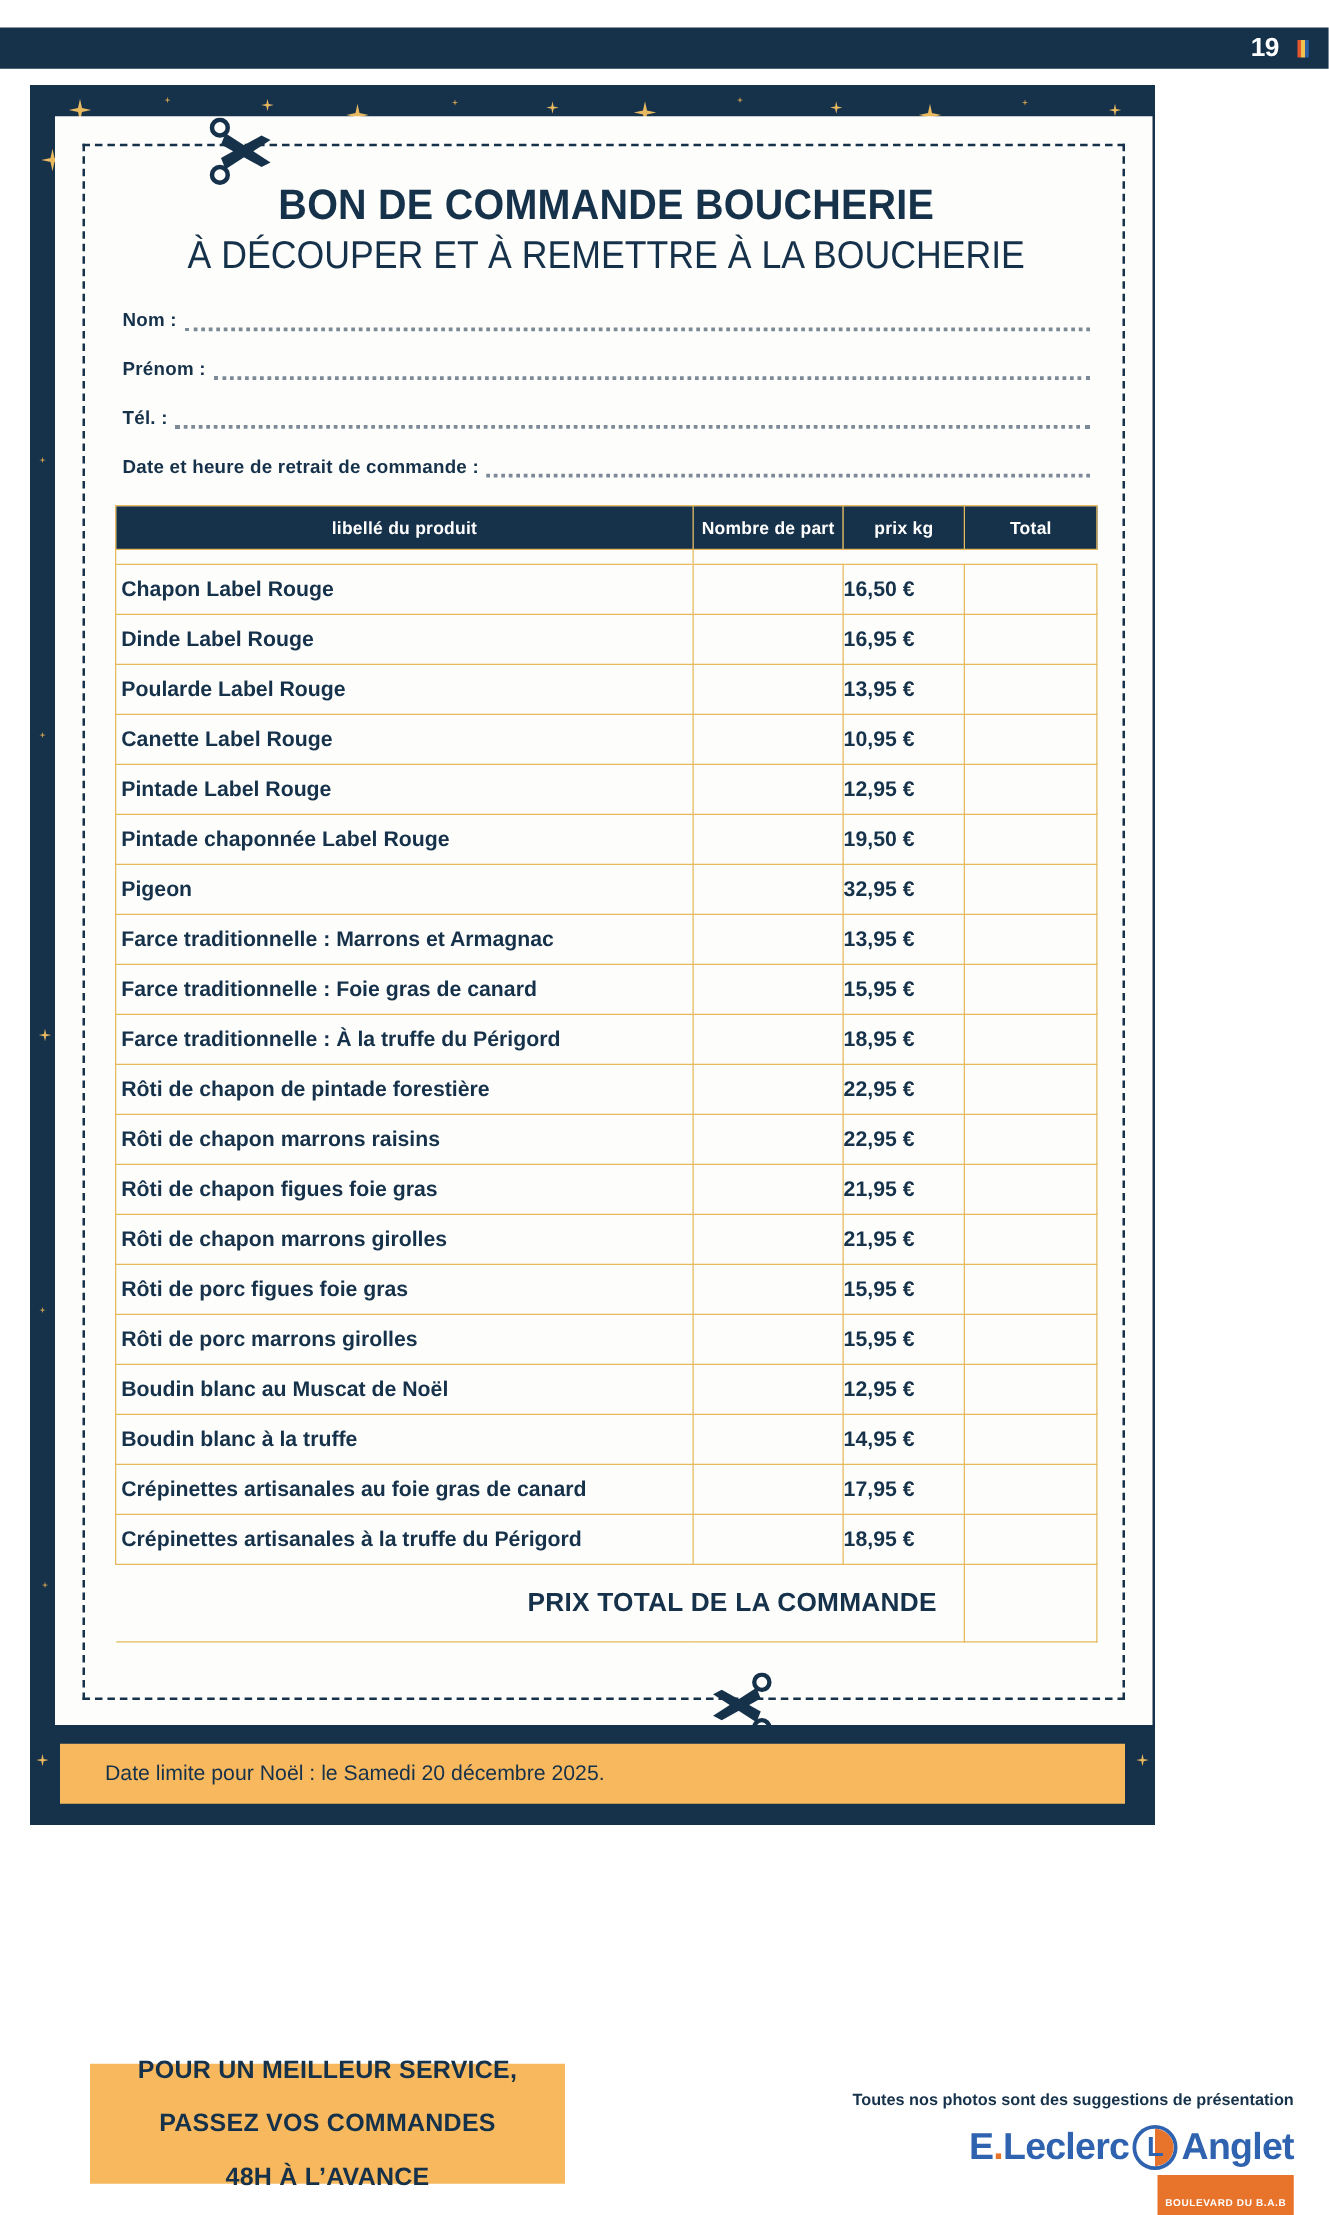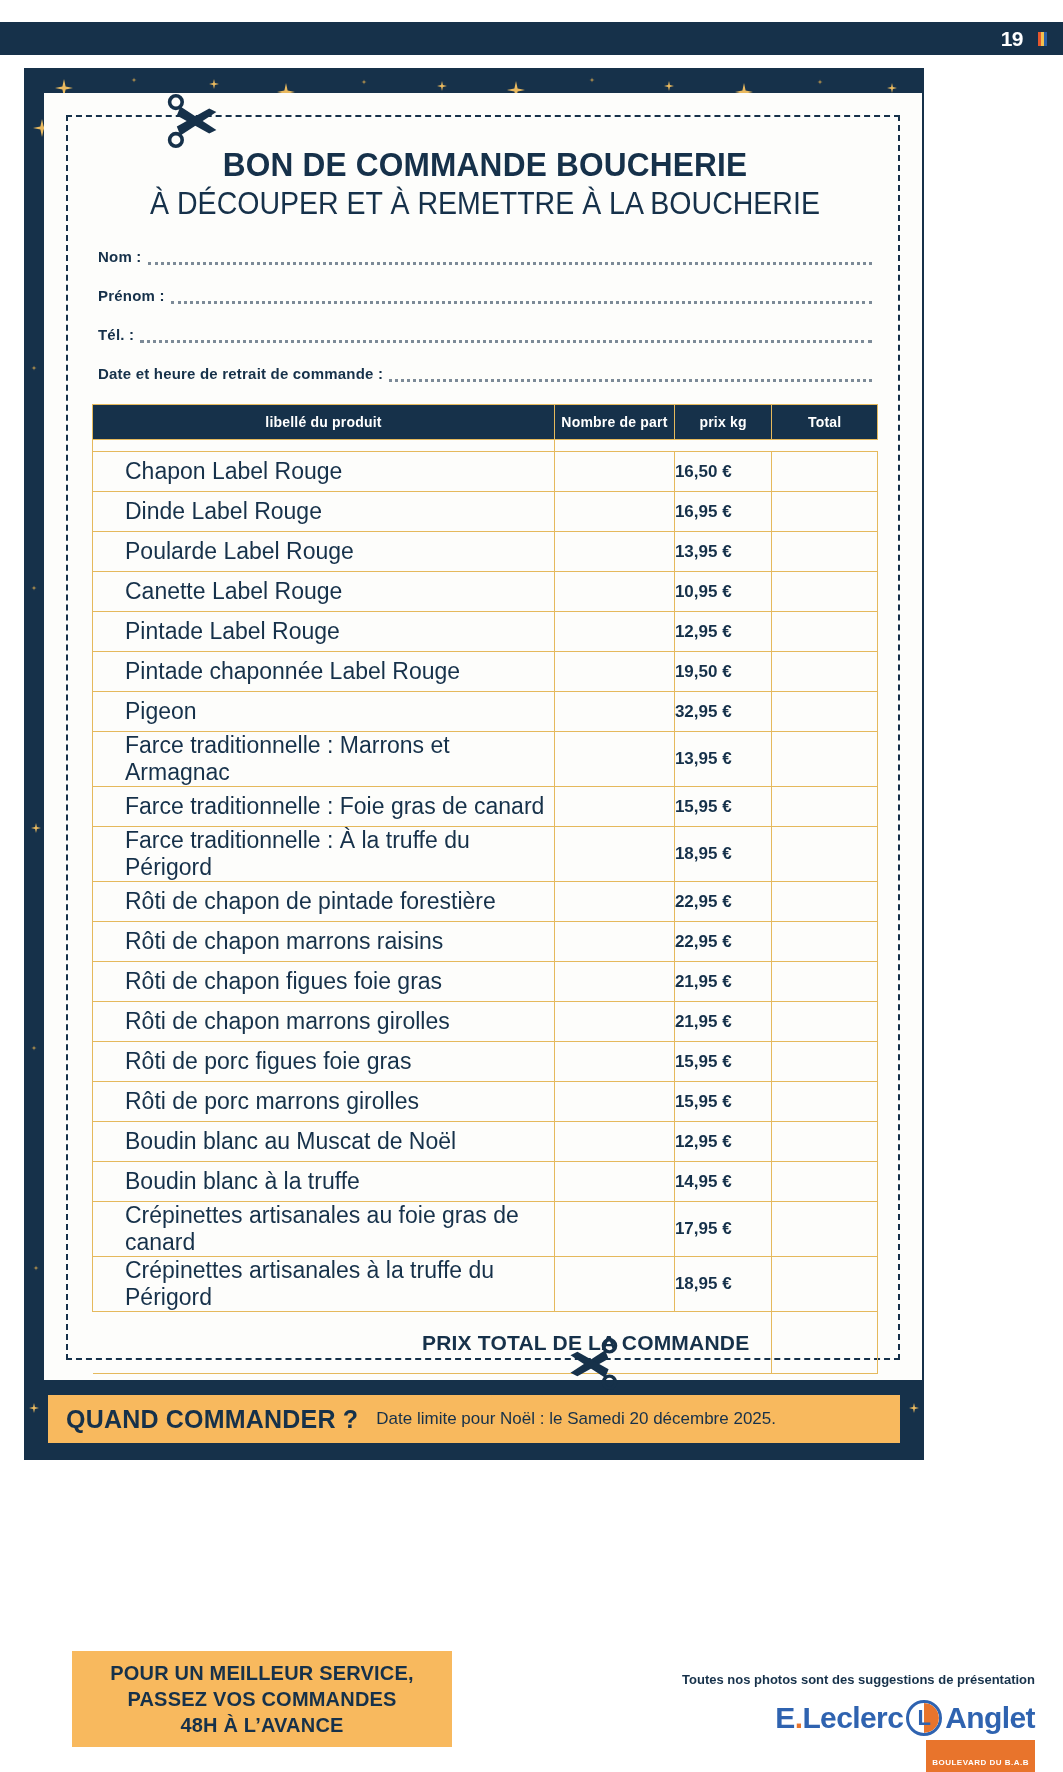--- a/index.html
+++ b/index.html
@@ -114,21 +114,21 @@
     border: 1px solid #e5b95c;
     text-align: center;
     letter-spacing: 0.2px;
   }
   .order-table td {
     border: 1px solid #e5b95c;
     height: 40px;
     font-family: "Liberation Sans Narrow", "Liberation Sans", sans-serif;
     color: #16314a;
   }
-  .c-name { width: 455px; padding-left: 32px; font-weight: normal; font-size: 23px; }
+  .c-name { width: 455px; padding-left: 4px; font-weight: bold; font-size: 17px; }
   .c-qty  { width: 118px; }
   .c-price{ width: 96px; text-align: left; font-weight: bold; font-size: 17px; }
   .c-total{ width: 104px; }
 
   tr.spacer td { height: 12px; border-left: 1px solid #e5b95c; border-right:1px solid #e5b95c;
                  border-top: none; border-bottom: none; }
   tr.spacer td.c-qty, tr.spacer td.c-price, tr.spacer td.c-total { border: none; }
 
   tr.total-row td {
     height: 62px;
@@ -160,21 +160,21 @@
   .quand-sub {
     color: #16314a; font-size: 17px; margin-left: 18px;
     font-family: "Liberation Sans Narrow", "Liberation Sans", sans-serif;
   }
 
   
   .footer-orange {
     position: absolute; left: 72px; top: 1651px; width: 380px; height: 96px;
     background: #f8b95e;
     display: flex; flex-direction: column; align-items: center; justify-content: center;
-    gap: 3px;
+    gap: 20px;
   }
   .footer-orange div {
     color: #16314a; font-weight: bold; font-size: 20px;
     font-family: "Liberation Sans Narrow", "Liberation Sans", sans-serif;
     letter-spacing: 0.2px;
   }
   .footer-note {
     position: absolute; right: 28px; top: 1672px;
     color: #16314a; font-weight: bold; font-size: 13px;
     font-family: "Liberation Sans Narrow", "Liberation Sans", sans-serif;
@@ -485,21 +485,20 @@
             <tr class="total-row">
               <td class="tl-label" colspan="3">PRIX TOTAL DE LA COMMANDE</td>
               <td class="tl-box"></td>
             </tr>
           </tbody>
       </table>
     </div>
   </div>
 
   <div class="quand-band">
-    <span class="quand-title">QUAND COMMANDER ?</span>
     <span class="quand-sub">Date limite pour Noël : le Samedi 20 décembre 2025.</span>
   </div>
 
   <div class="footer-orange">
     <div>POUR UN MEILLEUR SERVICE,</div>
     <div>PASSEZ VOS COMMANDES</div>
     <div>48H À L’AVANCE</div>
   </div>
 
   <div class="footer-note">Toutes nos photos sont des suggestions de présentation</div>

